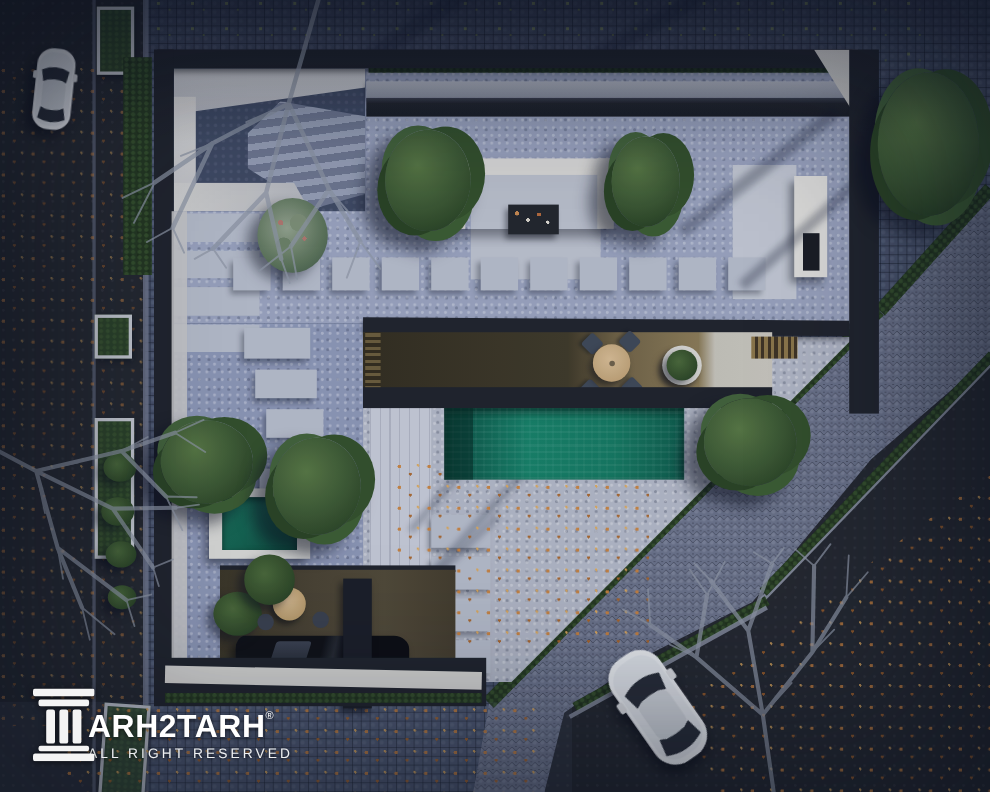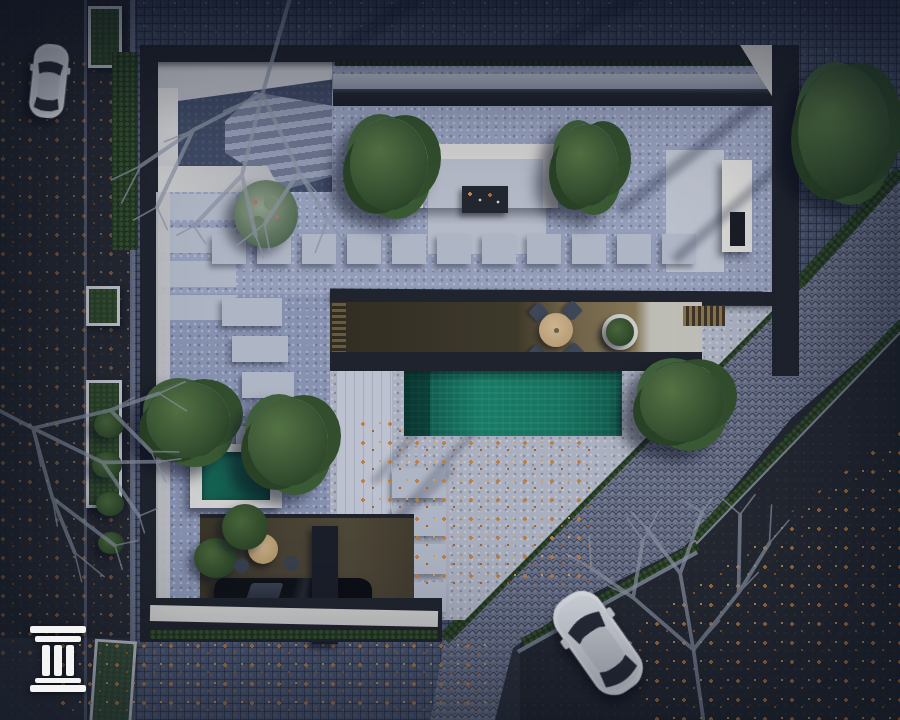--- a/index.html
+++ b/index.html
@@ -265,15 +265,19 @@
       <g fill="#f4f4f4">
         <rect x="0" y="0" width="56" height="7" rx="2"></rect>
         <rect x="5" y="10" width="46" height="6" rx="2"></rect>
         <rect x="12" y="19" width="8" height="31" rx="2"></rect>
         <rect x="24" y="19" width="8" height="31" rx="2"></rect>
         <rect x="36" y="19" width="8" height="31" rx="2"></rect>
         <rect x="5" y="52" width="46" height="5" rx="2"></rect>
         <rect x="0" y="59" width="56" height="7" rx="2"></rect>
       </g>
     </svg>
+    <div class="wm-text">
+      <div class="wm-brand"><span>ARH2TARH</span><span class="wm-reg">®</span></div>
+      <div class="wm-tag">ALL RIGHT RESERVED</div>
+    </div>
   </div>
 
 </div>
 
 </body></html>

